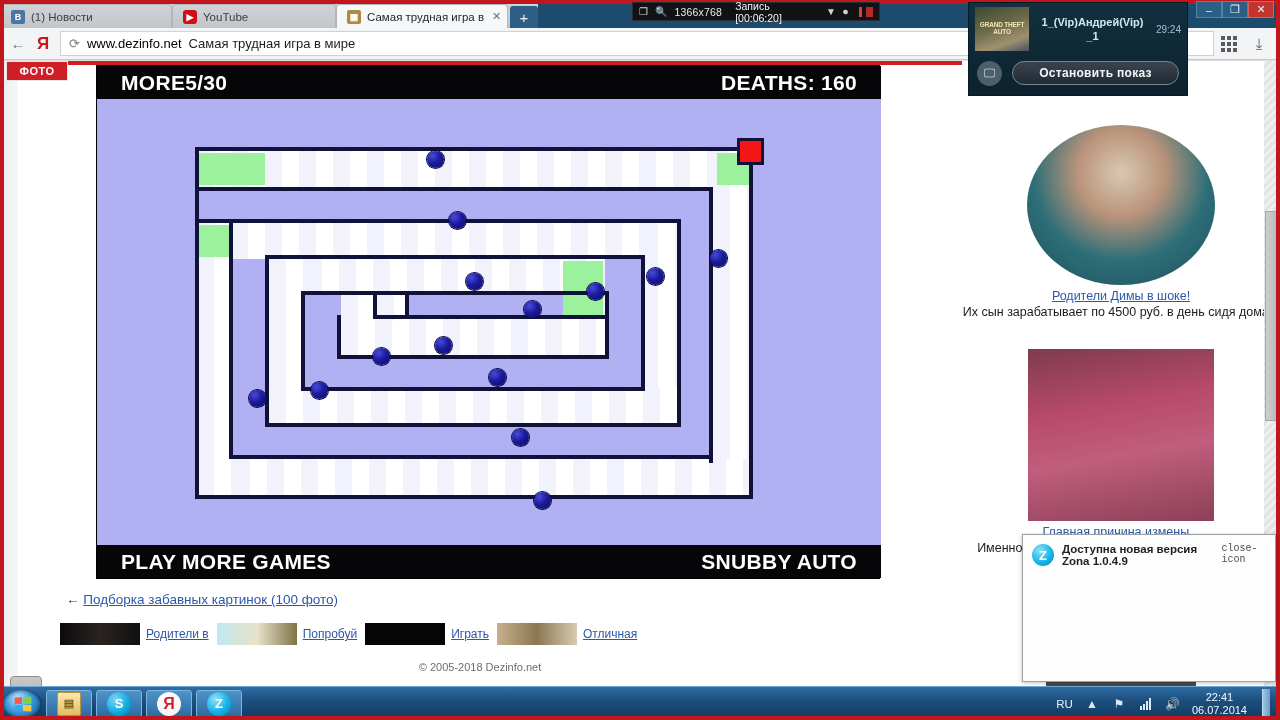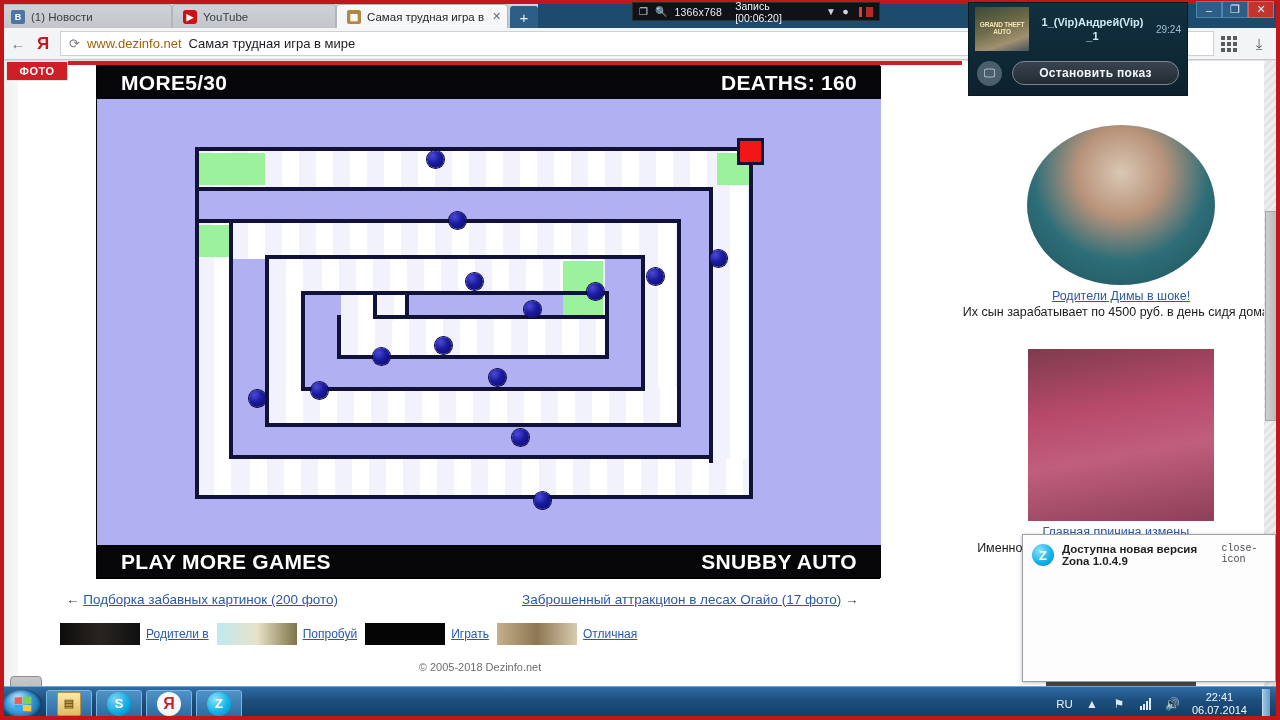--- a/index.html
+++ b/index.html
@@ -61,21 +61,21 @@
              justify-content:center; color:#6f7379; font-size: 15px; }
   #yandex-logo { width: 26px; height: 24px; display:flex; align-items:center;
                  justify-content:center; color:#c8161d; font-size: 17px;
                  font-weight: bold; }
   #omnibox {
     flex: 1 1 auto; height: 25px; background: #ffffff;
     border: 1px solid #cfd1d4; margin: 0 4px; display: flex;
     align-items: center; gap: 7px; padding: 0 8px; font-size: 13px;
   }
   #reload-icon { color: #7a7e84; font-size: 13px; }
-  #omni-url { color: #a16207; }
+  #omni-url { color: #000000; }
   #omni-title { color: #1c1e21; }
   #toolbar-right { display: flex; align-items: center; gap: 8px; padding-right: 4px; }
   .tb-icon { width: 22px; height: 22px; display:flex; align-items:center;
              justify-content:center; color: #5c6065; font-size: 15px; }
   #apps-grid { display: grid; grid-template-columns: repeat(3, 4px);
                grid-template-rows: repeat(3, 4px); gap: 2px; }
   #apps-grid i { background: #585c61; display: block; width: 4px; height: 4px; }
 
   
   #page { position: absolute; left: 0; top: 61px; width: 1280px; height: 625px;
@@ -439,25 +439,21 @@
 
       <div id="game-footer">
         <span id="ftr-play">PLAY MORE GAMES</span>
         <span id="ftr-brand">SNUBBY AUTO</span>
       </div>
     </div>
 
     <div id="post-nav">
       <span id="prev-wrap">
         <span class="arrow">←</span>
-        <span id="prev-link">Подборка забавных картинок (200 фото)</span>
-      </span>
-      <span id="next-wrap">
-        <span id="next-link">Заброшенный аттракцион в лесах Огайо (17 фото)</span>
-        <span class="arrow">→</span>
+        <span id="prev-link">Подборка забавных картинок (100 фото)</span>
       </span>
     </div>
 
     <div id="teasers">
       <span class="teaser">
         <span class="teaser-thumb t1"></span>
         <span class="teaser-label">Родители в</span>
       </span>
       <span class="teaser">
         <span class="teaser-thumb t2"></span>

